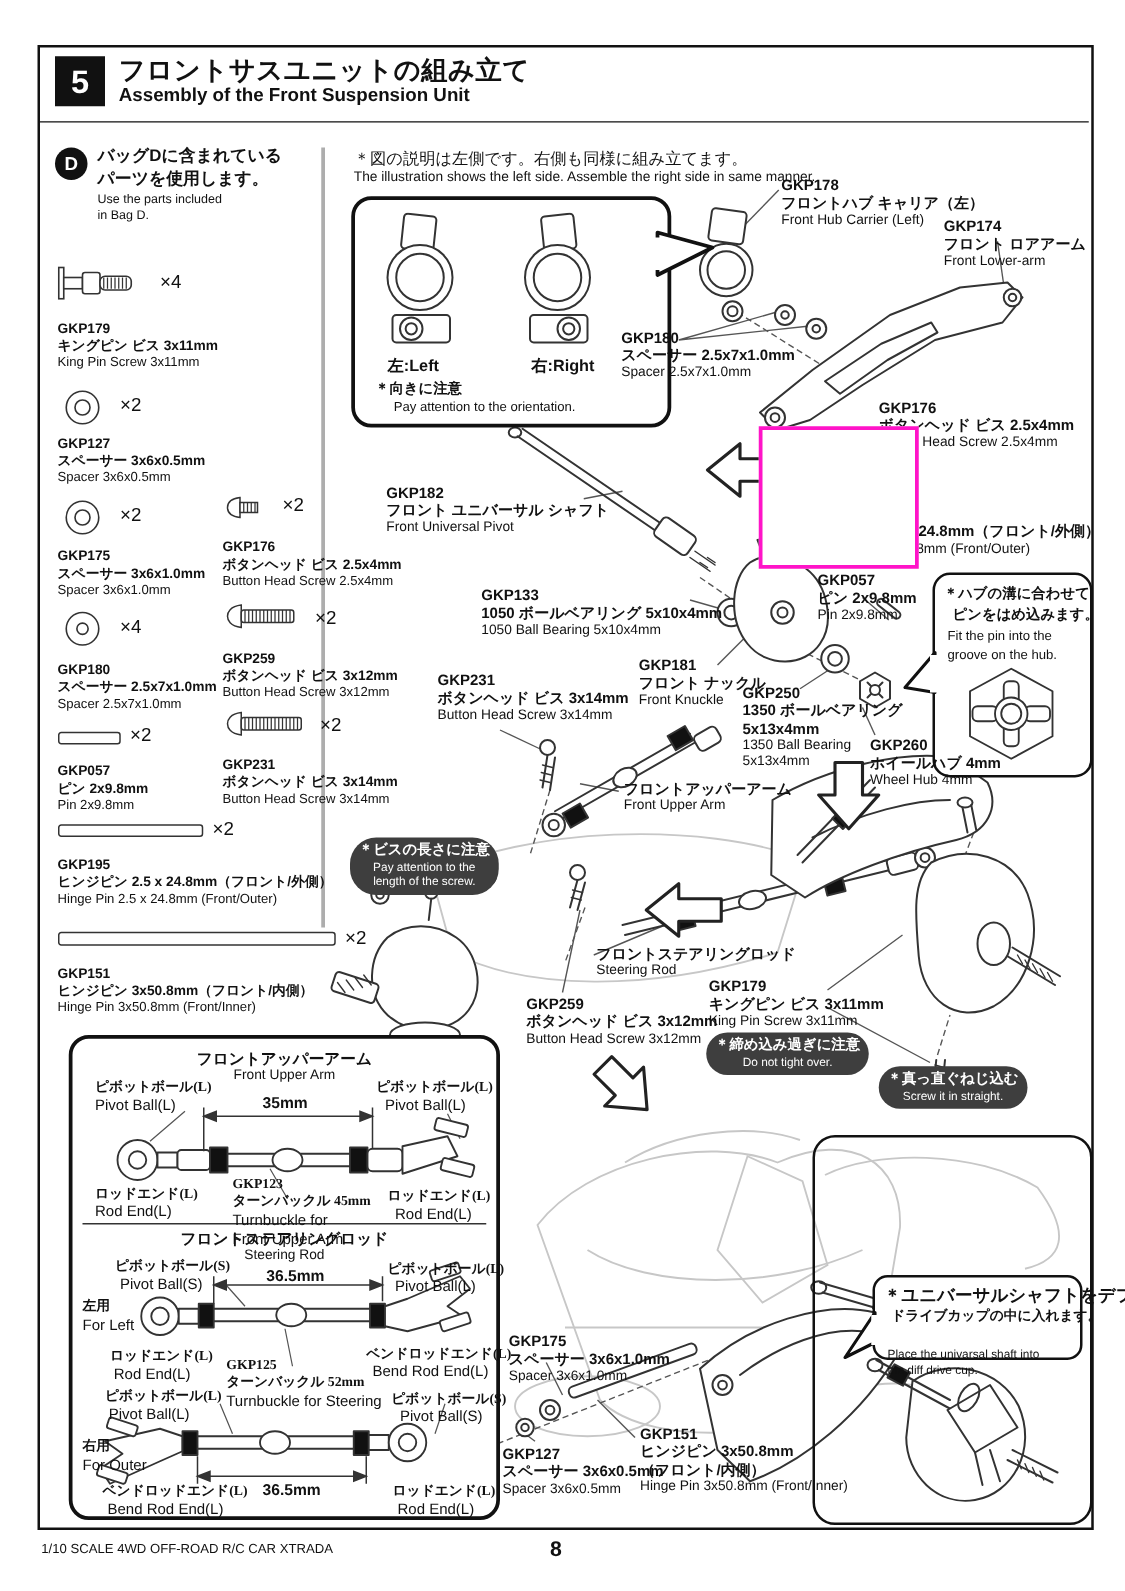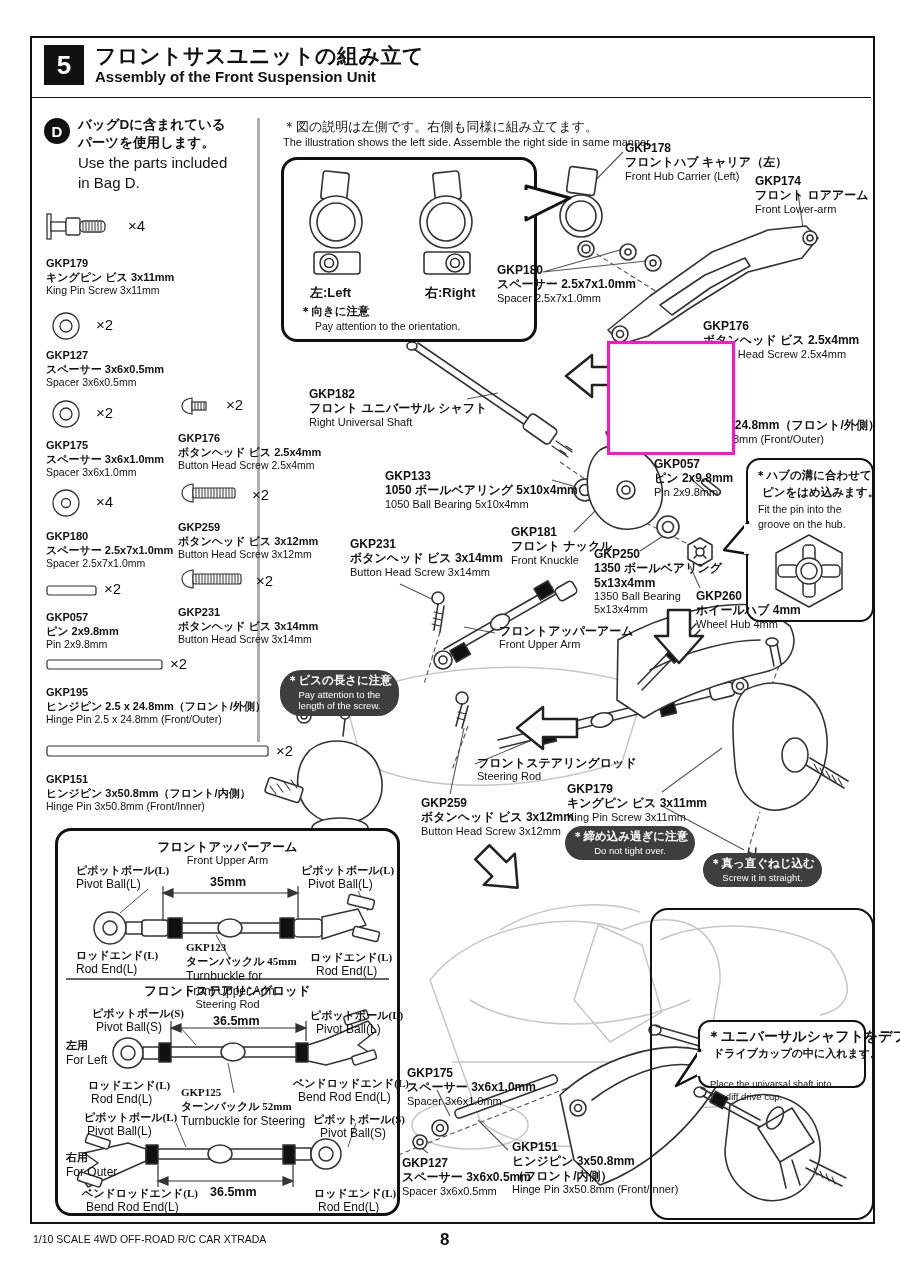--- a/index.html
+++ b/index.html
@@ -8,21 +8,21 @@
   .abs{position:absolute;}
   .frame{left:30px;top:36px;width:841px;height:1184px;border:2.5px solid #111;z-index:2;}
   .header-rule{left:32px;top:97px;width:839px;height:0;border-top:1.5px solid #111;z-index:2;}
   .step-box{left:44px;top:45px;width:40px;height:40px;background:#111;color:#fff;
     display:flex;align-items:center;justify-content:center;font-size:26px;font-weight:bold;z-index:3;}
   .title-jp{left:95px;top:42px;font-size:21px;font-weight:bold;z-index:3;letter-spacing:.5px;}
   .title-en{left:95px;top:68px;font-size:15px;font-weight:bold;z-index:3;}
   .badge{left:44px;top:118px;width:26px;height:26px;border-radius:50%;background:#111;color:#fff;
     display:flex;align-items:center;justify-content:center;font-size:15px;font-weight:bold;z-index:3;}
   .bag-jp{left:78px;top:116px;font-size:13.5px;font-weight:bold;line-height:1.3;z-index:3;}
-  .bag-en{left:78px;top:153px;font-size:15px;line-height:1.3;z-index:3;}
+  .bag-en{left:78px;top:153px;font-size:10px;line-height:1.3;z-index:3;}
   .side-note-jp{left:283px;top:118px;font-size:13px;font-weight:normal;z-index:3;}
   .side-note-en{left:283px;top:136px;font-size:11px;z-index:3;}
   .vdivider{left:257px;top:118px;width:3px;height:624px;background:#adadad;z-index:2;}
   .p-id{font-size:11px;font-weight:bold;line-height:1.28;}
   .p-jp{font-size:11px;font-weight:bold;line-height:1.28;white-space:nowrap;}
   .p-en{font-size:10.5px;line-height:1.28;white-space:nowrap;}
   .part{z-index:3;}
   .qty{font-size:15px;z-index:3;}
   .picon{z-index:3;}
   .callout{z-index:4;}
@@ -415,21 +415,21 @@
     <div class="c-en">Button Head Screw 2.5x4mm</div>
   </div>
   <div class="abs callout" style="left:640px;top:404px">
     <div class="c-id">GKP195</div>
     <div class="c-jp">ヒンジピン 2.5 x 24.8mm（フロント/外側）</div>
     <div class="c-en">Hinge Pin 2.5 x 24.8mm (Front/Outer)</div>
   </div>
   <div class="abs callout" style="left:309px;top:387px">
     <div class="c-id">GKP182</div>
     <div class="c-jp">フロント ユニバーサル シャフト</div>
-    <div class="c-en">Right Universal Shaft</div>
+    <div class="c-en">Front Universal Pivot</div>
   </div>
   <div class="abs callout" style="left:385px;top:469px">
     <div class="c-id">GKP133</div>
     <div class="c-jp">1050 ボールベアリング 5x10x4mm</div>
     <div class="c-en">1050 Ball Bearing 5x10x4mm</div>
   </div>
   <div class="abs callout" style="left:654px;top:457px">
     <div class="c-id">GKP057</div>
     <div class="c-jp">ピン 2x9.8mm</div>
     <div class="c-en">Pin 2x9.8mm</div>

